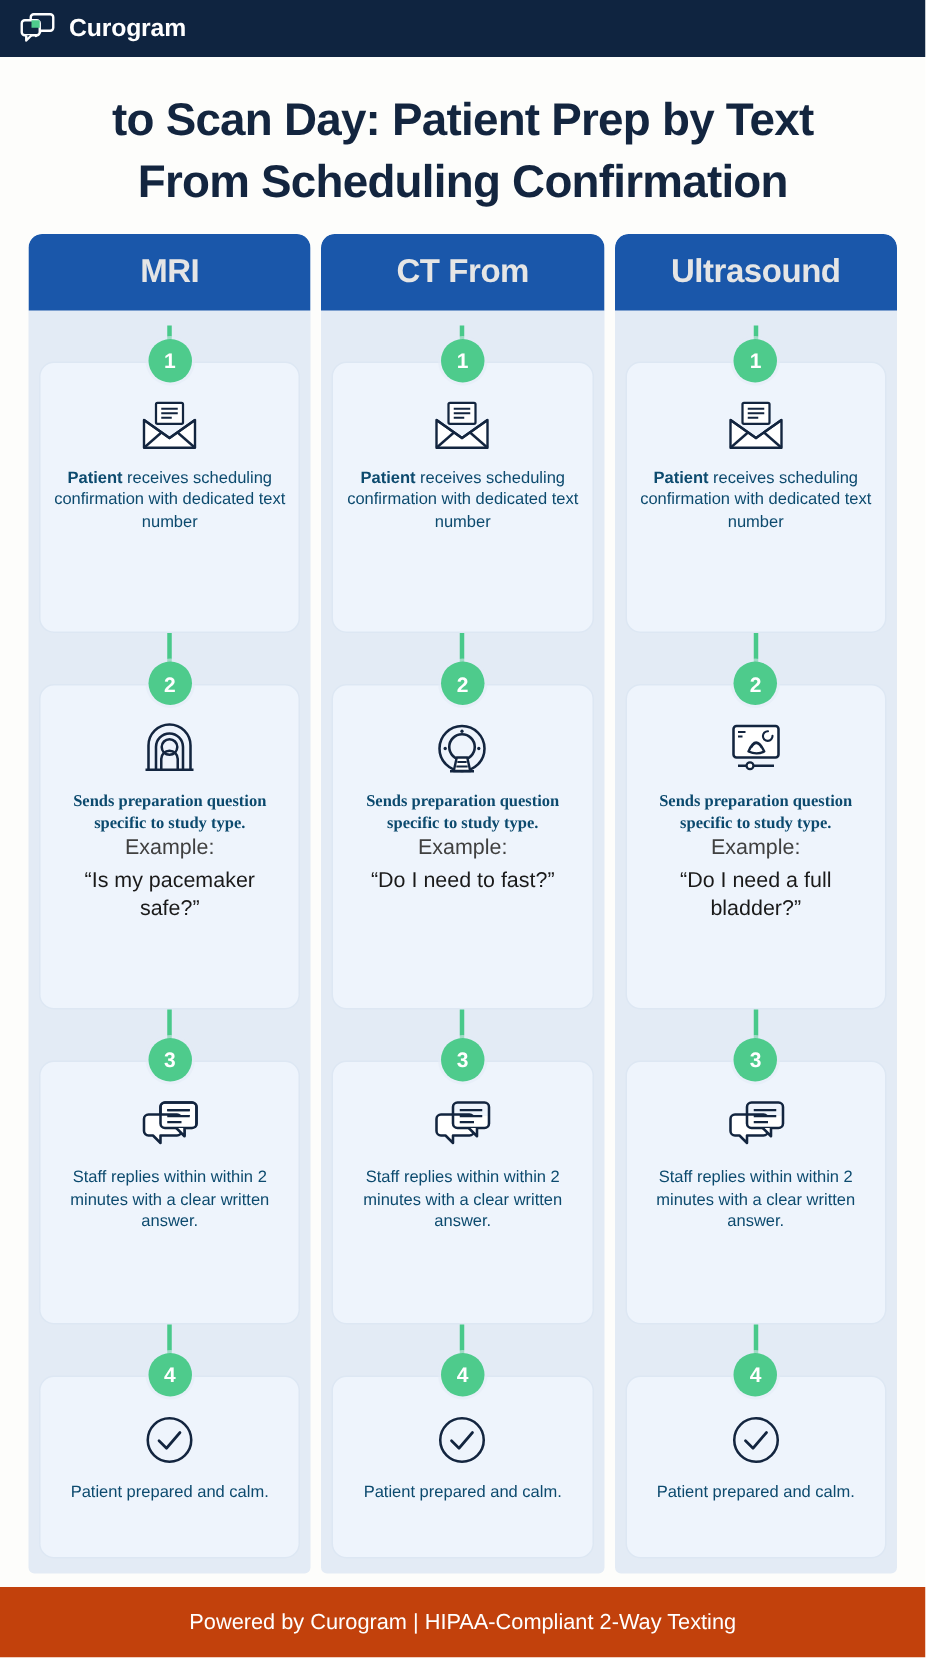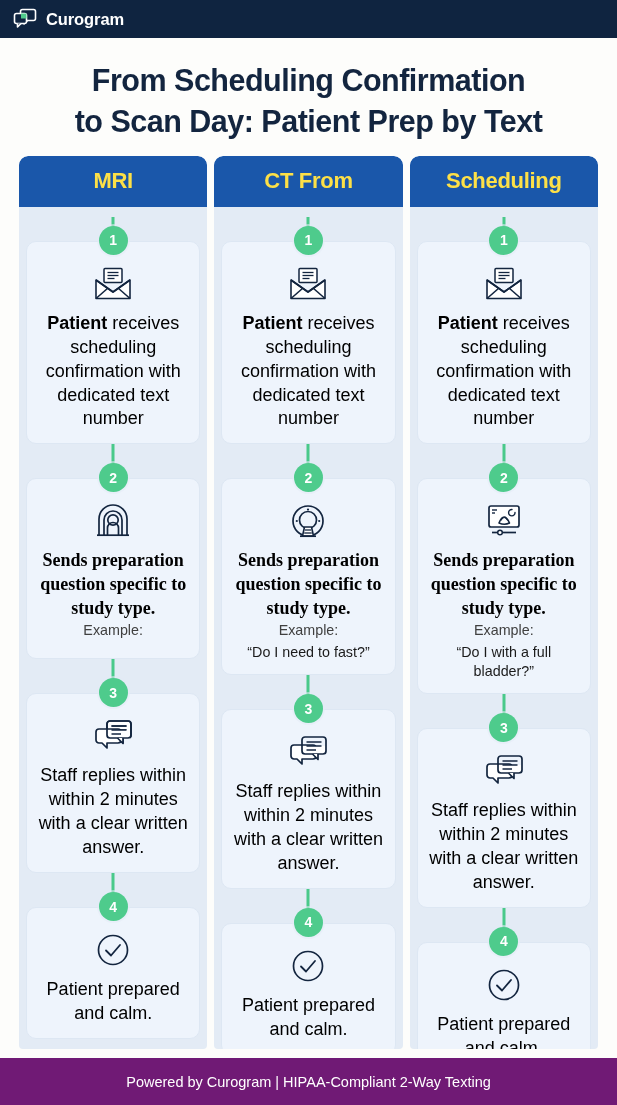--- a/index.html
+++ b/index.html
@@ -75,21 +75,21 @@
     flex-direction: column;
     background: #e3ebf5;
     border-radius: 9px 9px 4px 4px;
     position: relative;
     overflow: hidden;
   }
 
   .col-header {
     background: #1a57aa;
     border-radius: 9px 9px 0 0;
-    color: #fde047;
+    color: #e5e5e5;
     font-size: 22px;
     font-weight: bold;
     letter-spacing: -0.3px;
     text-align: center;
     padding: 12px 4px 13px 4px;
     flex: 0 0 auto;
   }
 
   .steps {
     flex: 1 1 auto;
@@ -166,22 +166,22 @@
     display: flex;
     align-items: center;
     justify-content: center;
     margin-bottom: 8px;
     flex: 0 0 auto;
   }
   .icon-box svg { display: block; }
 
   .card-text {
     text-align: center;
-    color: #000000;
-    font-size: 18px;
+    color: #0c4a6e;
+    font-size: 11px;
     line-height: 1.33;
   }
   .card-text .lead { font-weight: bold; }
   .card-text.bold-head { font-weight: bold; font-family: Liberation Serif, serif; }
   .example-label {
     text-align: center;
     color: #404040;
     font-size: 14.3px;
     line-height: 1.33;
     font-weight: normal;
@@ -191,21 +191,21 @@
     color: #1a1a1a;
     font-size: 14.3px;
     line-height: 1.33;
     font-weight: normal;
     margin-top: 3px;
   }
 
   
   .footer {
     height: 47px;
-    background: #701a75;
+    background: #c2410c;
     color: #ffffff;
     font-size: 14.5px;
     display: flex;
     align-items: center;
     justify-content: center;
     flex: 0 0 auto;
     margin-top: 9px;
   }
 </style>
 </head>
@@ -221,22 +221,22 @@
         <rect x="1.5" y="5.5" width="12" height="10" rx="2" fill="#0f2440" stroke="#ffffff" stroke-width="1.6"></rect>
         <path d="M4.5 15.5 L4.5 19 L8 15.5" fill="#0f2440" stroke="#ffffff" stroke-width="1.6" stroke-linejoin="round"></path>
         <rect x="8" y="5.5" width="5.5" height="5" fill="#4ecb8c"></rect>
       </svg>
     </div>
     <div class="brand-name">Curogram</div>
   </div>
 
   <div class="title-wrap">
     <div class="title">
+      <div>to Scan Day: Patient Prep by Text</div>
       <div>From Scheduling Confirmation</div>
-      <div>to Scan Day: Patient Prep by Text</div>
     </div>
   </div>
 
   <div class="columns">
 
     <div class="column">
       <div class="col-header">MRI</div>
       <div class="steps">
         <div class="connector"></div>
 
@@ -266,20 +266,21 @@
               <svg width="38" height="36" viewBox="0 0 38 36">
                 <path d="M5 32 L5 16 A14 14 0 0 1 33 16 L33 32" fill="none" stroke="#13253f" stroke-width="1.7" stroke-linejoin="round"></path>
                 <path d="M10 32 L10 17 A9 9 0 0 1 28 17 L28 32" fill="none" stroke="#13253f" stroke-width="1.7" stroke-linejoin="round"></path>
                 <circle cx="19" cy="17" r="5.2" fill="none" stroke="#13253f" stroke-width="1.7"></circle>
                 <path d="M13.5 32 L13.5 25 A5.5 5.5 0 0 1 24.5 25 L24.5 32" fill="none" stroke="#13253f" stroke-width="1.7"></path>
                 <line x1="3" y1="32.2" x2="35" y2="32.2" stroke="#13253f" stroke-width="1.7"></line>
               </svg>
             </div>
             <div class="card-text bold-head">Sends preparation question specific to study type.</div>
             <div class="example-label">Example:</div>
+            <div class="quote">“Is my pacemaker safe?”</div>
           </div>
         </div>
 
         <div class="step s3">
           <div class="badge">3</div>
           <div class="card">
             <div class="icon-box">
               <svg width="40" height="34" viewBox="0 0 40 34">
                 <rect x="14" y="2" width="24" height="17" rx="3" fill="#ffffff" stroke="#13253f" stroke-width="1.7"></rect>
                 <line x1="18.5" y1="7" x2="33.5" y2="7" stroke="#13253f" stroke-width="1.5"></line>
@@ -389,21 +390,21 @@
               </svg>
             </div>
             <div class="card-text">Patient prepared and calm.</div>
           </div>
         </div>
 
       </div>
     </div>
 
     <div class="column">
-      <div class="col-header">Scheduling</div>
+      <div class="col-header">Ultrasound</div>
       <div class="steps">
         <div class="connector"></div>
 
         <div class="step s1">
           <div class="badge">1</div>
           <div class="card">
             <div class="icon-box">
               <svg width="40" height="34" viewBox="0 0 40 34">
                 <rect x="11" y="1.5" width="18" height="14" rx="1" fill="#ffffff" stroke="#13253f" stroke-width="1.5"></rect>
                 <line x1="14.5" y1="5.5" x2="25.5" y2="5.5" stroke="#13253f" stroke-width="1.3"></line>
@@ -429,21 +430,21 @@
                 <path d="M16.8 17.5 Q20.2 11.5 23.8 17.5" fill="none" stroke="#13253f" stroke-width="1.2"></path>
                 <line x1="8" y1="7" x2="13" y2="7" stroke="#13253f" stroke-width="1.4"></line>
                 <line x1="8" y1="10" x2="11" y2="10" stroke="#13253f" stroke-width="1.4"></line>
                 <path d="M28 6.5 A3.2 3.2 0 1 0 31 9.5" fill="none" stroke="#13253f" stroke-width="1.4" stroke-linecap="round"></path>
                 <line x1="8" y1="29.5" x2="32" y2="29.5" stroke="#13253f" stroke-width="1.7"></line>
                 <circle cx="16" cy="29.5" r="2.3" fill="#ffffff" stroke="#13253f" stroke-width="1.5"></circle>
               </svg>
             </div>
             <div class="card-text bold-head">Sends preparation question specific to study type.</div>
             <div class="example-label">Example:</div>
-            <div class="quote">“Do I with a full bladder?”</div>
+            <div class="quote">“Do I need a full bladder?”</div>
           </div>
         </div>
 
         <div class="step s3">
           <div class="badge">3</div>
           <div class="card">
             <div class="icon-box">
               <svg width="40" height="34" viewBox="0 0 40 34">
                 <path d="M6 10 L25 10 A3 3 0 0 1 28 13 L28 21 A3 3 0 0 1 25 24 L14 24 L14 29 L9 24 L6 24 A3 3 0 0 1 3 21 L3 13 A3 3 0 0 1 6 10 Z" fill="#ffffff" stroke="#13253f" stroke-width="1.7" stroke-linejoin="round"></path>
                 <rect x="16" y="11" width="21" height="9" fill="#ffffff"></rect>

